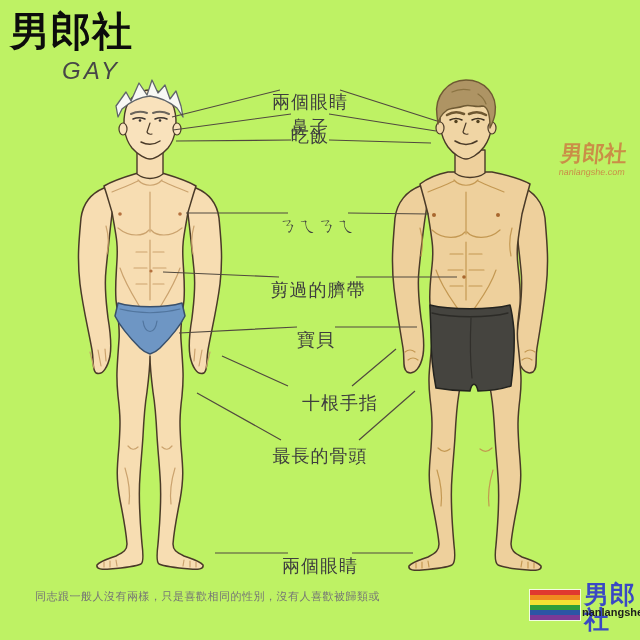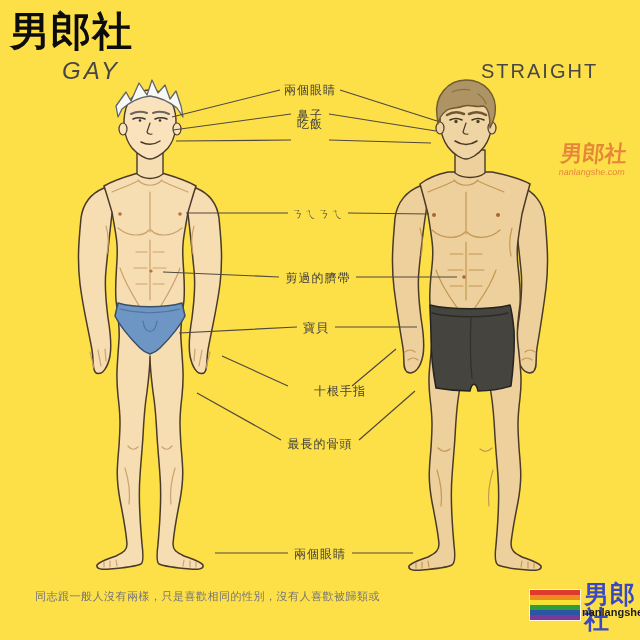--- a/index.html
+++ b/index.html
@@ -1,25 +1,25 @@
 <!DOCTYPE html>
 <html><head>
 <meta charset="utf-8">
 <style>
   html,body{margin:0;padding:0;background:#ffffff;}
-  .stage{position:relative;width:640px;height:640px;background:#fde047;overflow:hidden;
+  .stage{position:relative;width:640px;height:640px;background:#bef264;overflow:hidden;
          font-family:"Liberation Sans",sans-serif;}
   .brand{position:absolute;left:10px;top:4px;font-size:40px;font-weight:900;color:#0c0c0c;
          letter-spacing:1px;font-family:"DejaVu Sans",sans-serif;}
   .title{position:absolute;left:200px;top:20px;font-size:20px;color:#5e5e5e;letter-spacing:2px;}
   .fig-label{position:absolute;color:#474747;font-weight:400;}
   .fig-label.gay{left:62px;top:57px;font-size:24px;letter-spacing:3px;font-style:italic;}
   .fig-label.straight{left:481px;top:60px;font-size:20px;letter-spacing:2px;}
-  .anno{position:absolute;transform:translateX(-50%);font-size:12px;color:#3e3e3e;
-        white-space:nowrap;letter-spacing:1px;}
+  .anno{position:absolute;transform:translateX(-50%);font-size:18px;color:#3e3e3e;
+        white-space:nowrap;letter-spacing:1px;margin-top:8px;}
   .caption{position:absolute;left:35px;top:589px;width:560px;font-size:11px;color:#757575;
            letter-spacing:0.5px;z-index:1;white-space:nowrap;overflow:hidden;}
   .wm-top{position:absolute;left:560px;top:143px;transform:skewX(-6deg);z-index:2;line-height:1;}
   .wm-top .big{font-size:22px;font-weight:bold;}
   .wm-top .small{font-size:9px;margin-top:3px;}
   .flag{position:absolute;left:530px;top:590px;width:50px;height:30px;display:flex;
         flex-direction:column;z-index:2;box-shadow:0 0 0 1px rgba(255,255,255,0.8);}
   .flag div{flex:1;}
   .wm-name{position:absolute;left:584px;top:582px;font-size:25px;font-weight:bold;z-index:2;
            letter-spacing:1px;line-height:1;}
@@ -133,21 +133,20 @@
       <path d="M279,277 L163,272 M356,277 L457,277"></path>
       <path d="M297,327 L179,333 M335,327 L417,327"></path>
       <path d="M288,386 L222,356 M352,386 L396,349"></path>
       <path d="M281,440 L197,393 M359,440 L415,391"></path>
       <path d="M288,553 L215,553 M352,553 L413,553"></path>
     </g>
   </svg>
 
   <div class="brand">男郎社</div>
   <div class="fig-label gay">GAY</div>
-  <div class="fig-label straight">STRAIGHT</div>
 
   <div class="anno" style="left:310px;top:82px">兩個眼睛</div>
   <div class="anno" style="left:310px;top:107px">鼻子</div>
   <div class="anno" style="left:310px;top:116px">吃飯</div>
   <div class="anno" style="left:318px;top:206px">ㄋㄟㄋㄟ</div>
   <div class="anno" style="left:318px;top:270px">剪過的臍帶</div>
   <div class="anno" style="left:316px;top:320px">寶貝</div>
   <div class="anno" style="left:340px;top:383px">十根手指</div>
   <div class="anno" style="left:320px;top:436px">最長的骨頭</div>
   <div class="anno" style="left:320px;top:546px">兩個眼睛</div>

